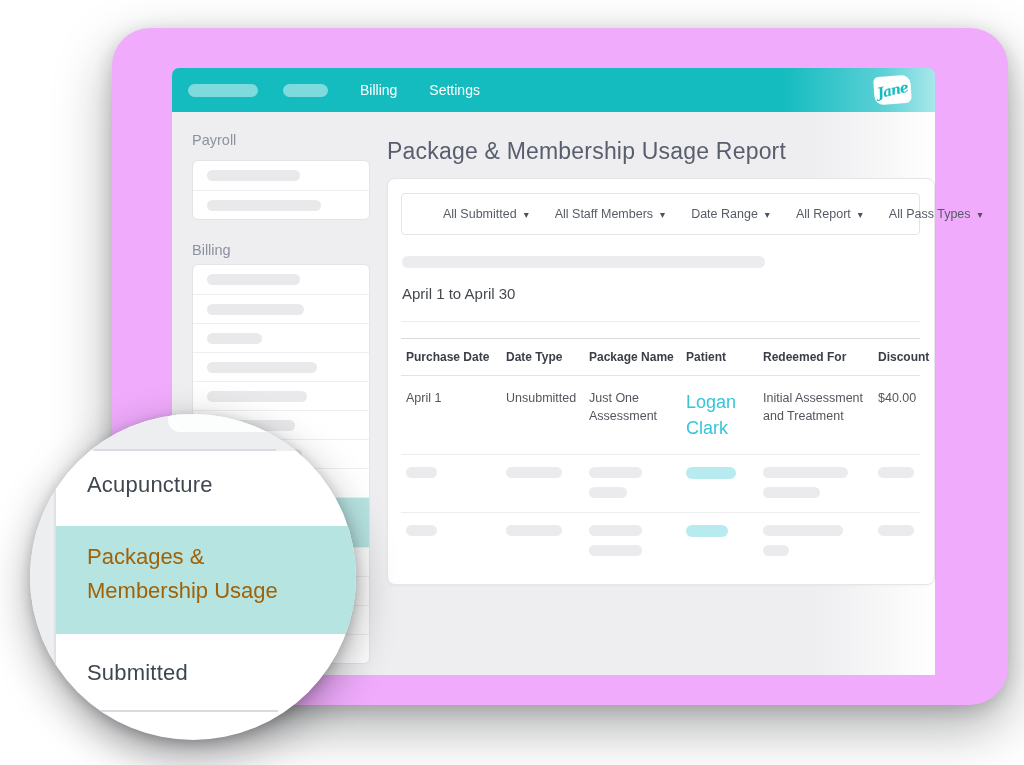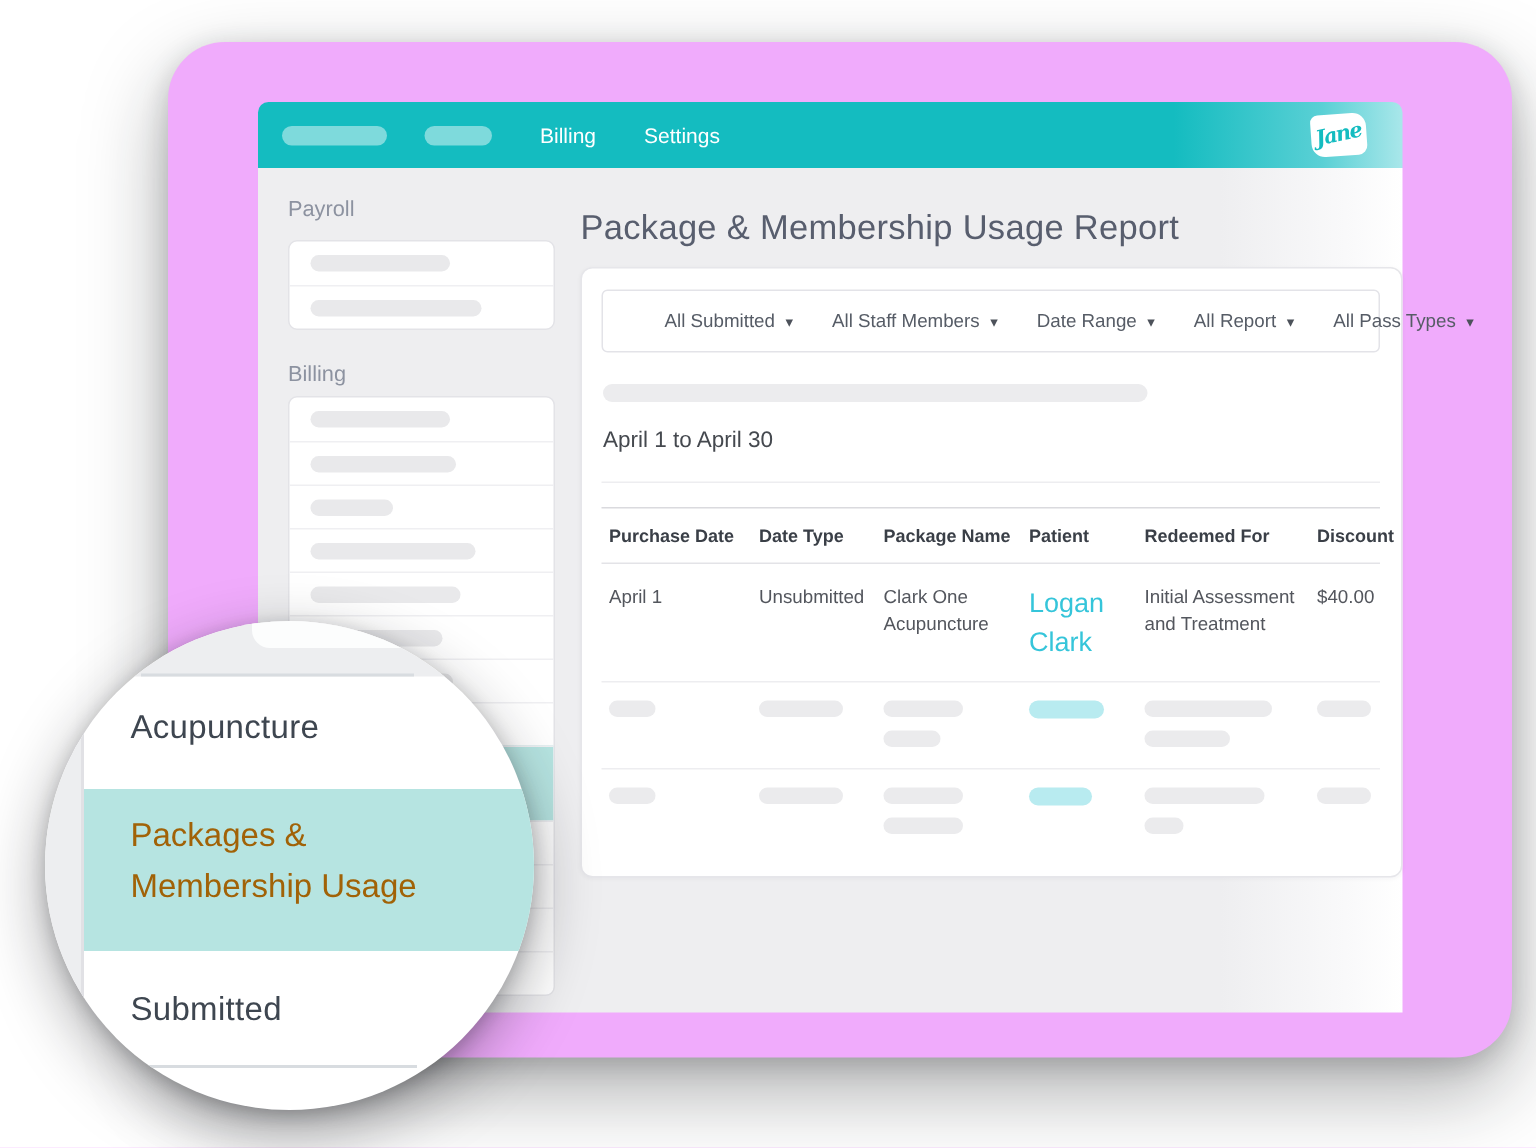--- a/index.html
+++ b/index.html
@@ -224,21 +224,21 @@
             <div>Date Type</div>
             <div>Package Name</div>
             <div>Patient</div>
             <div>Redeemed For</div>
             <div>Discount</div>
           </div>
 
           <div class="trow row-data">
             <div class="tcell">April 1</div>
             <div class="tcell">Unsubmitted</div>
-            <div class="tcell">Clark One Acupuncture</div>
+            <div class="tcell">Just One Assessment</div>
             <div class="tcell"><span class="patient-link">Logan Clark</span></div>
             <div class="tcell">Initial Assessment and Treatment</div>
             <div class="tcell">$40.00</div>
           </div>
 
           <div class="trow row-ph">
             <div class="pcell">
                 <div class="pbar" style="width:31px"></div>
               </div>
             <div class="pcell">

